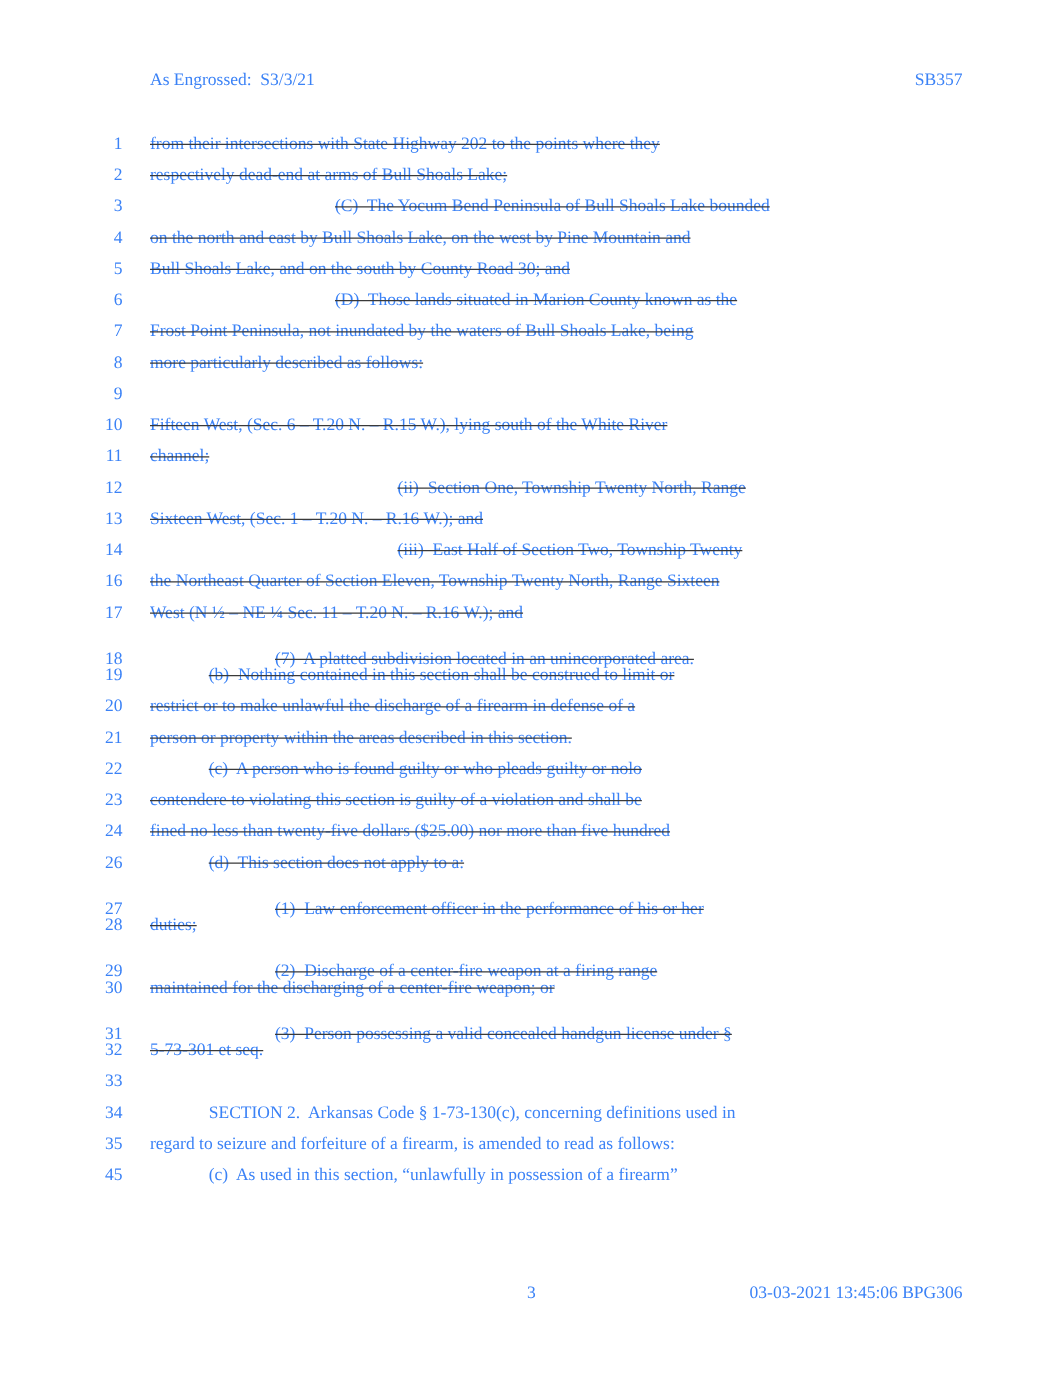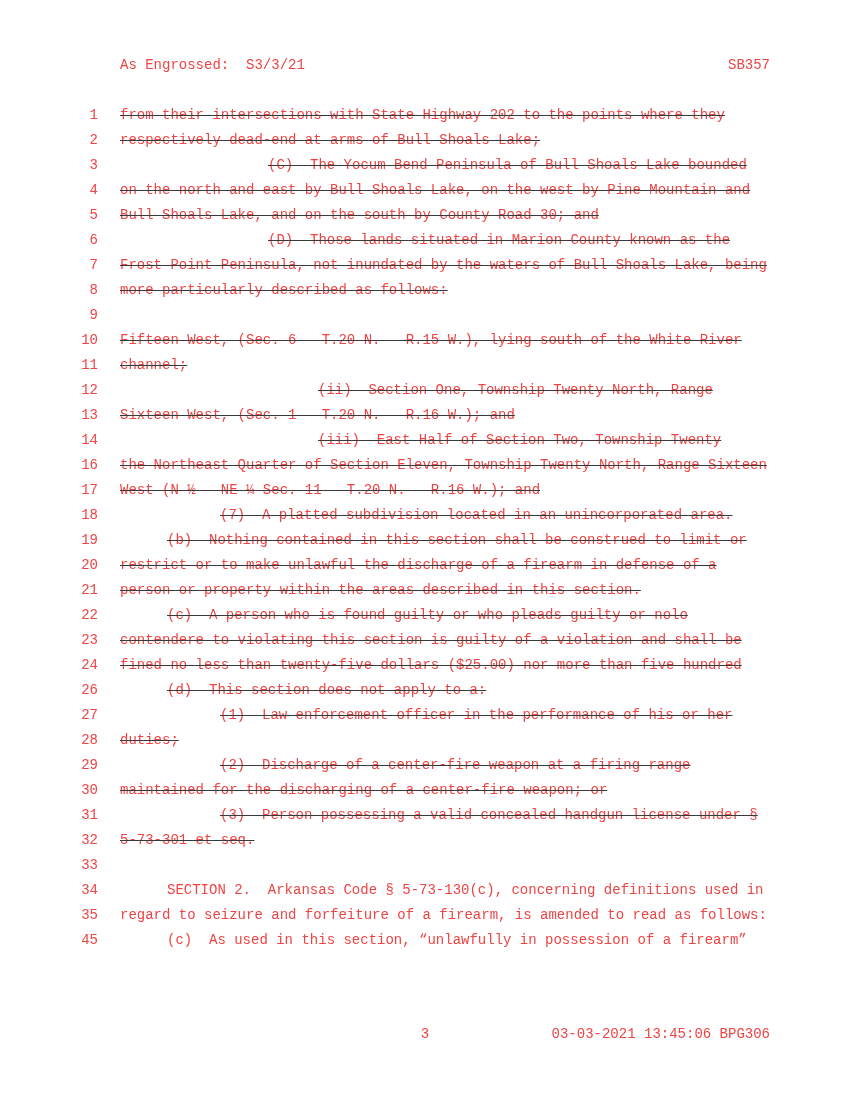--- a/index.html
+++ b/index.html
@@ -1,23 +1,23 @@
 <!DOCTYPE html>
 <html><head>
 <meta charset="utf-8">
 <style>
   html,body{margin:0;padding:0;background:#e8e8e8;}
   .page{
     position:relative;
     width:850px;height:1100px;
     background:#ffffff;
     margin:0 auto;
-    font-family:Liberation Mono, monospace;
+    font-family:Liberation Serif, serif;
     font-size:14px;
-    color:#ef4444;
+    color:#3b82f6;
     overflow:hidden;
   }
   .header{
     position:absolute;
     top:57px;left:120px;right:80px;
     display:flex;
     justify-content:space-between;
     white-space:pre;
   }
   .lines{
@@ -43,21 +43,21 @@
     white-space:pre;
     line-height:25px;
   }
   .struck{
     text-decoration:line-through;
     text-decoration-thickness:1px;
     text-decoration-color:#3a3a3a;
   }
   .ind0{padding-left:0;}
   .ind1{padding-left:47px;}
-  .ind2{padding-left:100px;}
+  .ind2{padding-left:100px;margin-top:12px;}
   .ind3{padding-left:148px;}
   .ind4{padding-left:198px;}
   .footer{
     position:absolute;
     top:1022px;left:0;right:0;
     height:25px;line-height:25px;
   }
   .footer .pageno{
     position:absolute;
     left:0;right:0;
@@ -198,21 +198,21 @@
       <div class="line">
         <span class="linenum">32</span>
         <span class="linetext ind0 struck">5-73-301 et seq.</span>
       </div>
       <div class="line">
         <span class="linenum">33</span>
         <span class="linetext ind0"></span>
       </div>
       <div class="line">
         <span class="linenum">34</span>
-        <span class="linetext ind1">SECTION 2.  Arkansas Code § 5-73-130(c), concerning definitions used in</span>
+        <span class="linetext ind1">SECTION 2.  Arkansas Code § 1-73-130(c), concerning definitions used in</span>
       </div>
       <div class="line">
         <span class="linenum">35</span>
         <span class="linetext ind0">regard to seizure and forfeiture of a firearm, is amended to read as follows:</span>
       </div>
       <div class="line">
         <span class="linenum">45</span>
         <span class="linetext ind1">(c)  As used in this section, “unlawfully in possession of a firearm”</span>
       </div>
     </div>

